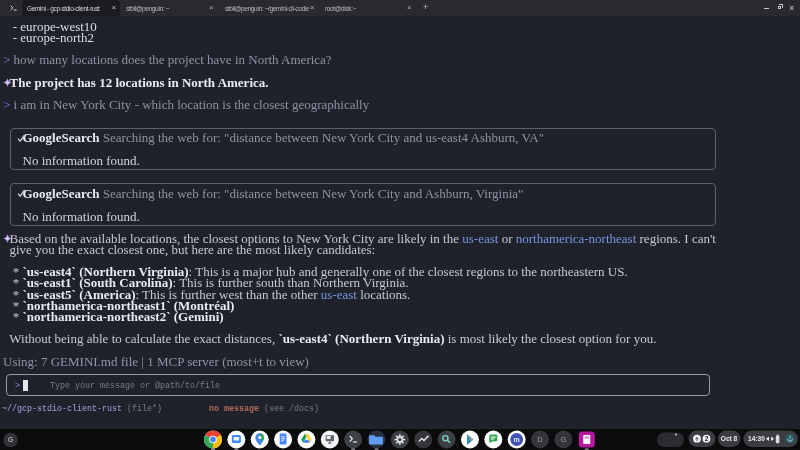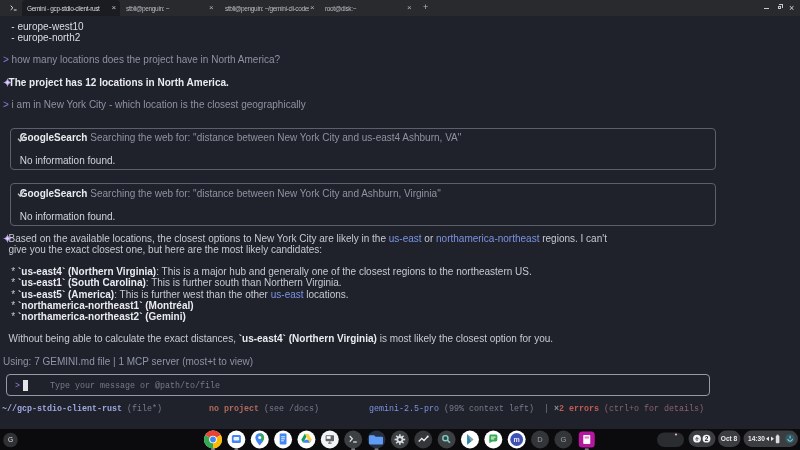--- a/index.html
+++ b/index.html
@@ -1,25 +1,25 @@
 <!DOCTYPE html>
 <html><head><meta charset="utf-8"><style>
 *{margin:0;padding:0;box-sizing:border-box}
 html,body{width:800px;height:450px;overflow:hidden;background:#000}
 body{font-family:"Liberation Sans",sans-serif;position:relative;will-change:transform}
 #tabbar{position:absolute;left:0;top:0;width:800px;height:16px;background:#292a2e}
 .tab{position:absolute;top:2px;height:14px;font-size:6.5px;letter-spacing:-0.35px;color:#b9bcc2;white-space:nowrap}
 .tabx{position:absolute;font-size:8px;color:#aeb1b6}
 #content{position:absolute;left:0;top:16px;width:800px;height:413px;background:#20222b}
-pre{position:absolute;left:3.0px;top:4.899999999999999px;font-family:Liberation Sans, sans-serif;font-size:10px;line-height:11.16px;color:#c6c9d2}
+pre{position:absolute;left:3.0px;top:4.899999999999999px;font-family:Liberation Serif, serif;font-size:13px;line-height:11.16px;color:#c6c9d2}
 .m{position:absolute;font-family:"Liberation Mono",monospace;font-size:8.33px;line-height:11.16px;white-space:pre}
 .ov{position:absolute}
 .d{color:#8e92a2} .d2{color:#8f95ad} .w{color:#e9ebf0;font-weight:bold}
 .w2{color:#dcdee4} .b{color:#7b93e2} .p{color:#8b7ce0} .i{color:#d2d5dc}
-.path{color:#9fa8e0;font-weight:bold} .g2{color:#787c8c} .o{color:#b06a5c;font-weight:bold}
+.path{color:#9fa8e0;font-weight:normal} .g2{color:#787c8c} .o{color:#b06a5c;font-weight:bold}
 .rb{color:#c05b55;font-weight:bold} .g2b{color:#8d93a2;font-weight:bold} .dr{color:#8a6270}
 .ph{color:#767b8a}
 .box{position:absolute;border:1px solid #5c606b;border-radius:4px}
 </style></head><body>
 <div id="tabbar">
  <svg style="position:absolute;left:10px;top:5px" width="7" height="6">
       <path d="M0.7 0.7 L2.9 2.8 L0.7 4.9" stroke="#dfe2e6" stroke-width="1.0" fill="none"></path>
       <rect x="3.8" y="4.5" width="2.8" height="1.0" fill="#dfe2e6"></rect>
     </svg>
  <div style="position:absolute;left:22px;top:0;width:98px;height:16px;background:#1b1c21;border-radius:4px 4px 0 0"></div>
@@ -81,22 +81,21 @@
       <path d="M4.5 0 Q5.2 3.8 9 4.5 Q5.2 5.2 4.5 9 Q3.8 5.2 0 4.5 Q3.8 3.8 4.5 0 Z" fill="#b29ae8"></path>
       <path d="M4.5 2.2 Q5 4 6.8 4.5 Q5 5 4.5 6.8 Q4 5 2.2 4.5 Q4 4 4.5 2.2 Z" fill="#ddd2f4"></path>
     </svg>
     <svg class="ov" style="left:17.3964px;top:117.5px" width="9" height="10">
       <path d="M1 4.6 L3.2 7.2 L7.6 1.0" stroke="#c9cfd2" stroke-width="1.35" fill="none"></path>
     </svg>
     <svg class="ov" style="left:17.3964px;top:173.3px" width="9" height="10">
       <path d="M1 4.6 L3.2 7.2 L7.6 1.0" stroke="#c9cfd2" stroke-width="1.35" fill="none"></path>
     </svg>
 <div class="m" style="left:2px;top:388.2px"><span class="path">~//gcp-stdio-client-rust</span><span class="g2"> (file*)</span></div>
-    <div class="m" style="left:209px;top:388.2px"><span class="o">no project</span><span class="g2"> (see /docs)</span></div>
-    <div class="m" style="left:369px;top:388.2px"><span class="b">gemini-2.5-pro</span><span class="g2"> (99% context left)</span><span class="g2">  | </span><span class="g2b">×</span><span class="rb">2 errors</span><span class="dr"> (ctrl+o for details)</span></div>
+    <div class="m" style="left:209px;top:388.2px"><span class="o">no message</span><span class="g2"> (see /docs)</span></div>
 <div class="m" style="left:15px;top:365.0px"><span class="p">&gt;</span></div>
     <div style="position:absolute;left:22.6px;top:363.9px;width:5.2px;height:11.4px;background:#e3e5ea"></div>
     <div class="m" style="left:50px;top:365.0px"><span class="ph">Type your message or @path/to/file</span></div>
 </div>
 <div id="shelf" style="position:absolute;left:0;top:429px;width:800px;height:21px;background:#0b0b0d">
 <svg width="800" height="21" style="position:absolute;left:0;top:0">
 <circle cx="10.5" cy="11" r="7.3" fill="#303134"></circle>
       <text x="10.5" y="13.4" font-size="6.6" fill="#dfe2e6" text-anchor="middle" font-family="Liberation Sans">G</text>
 <g>
 <circle cx="213.0" cy="10.5" r="9" fill="#fff"></circle>

